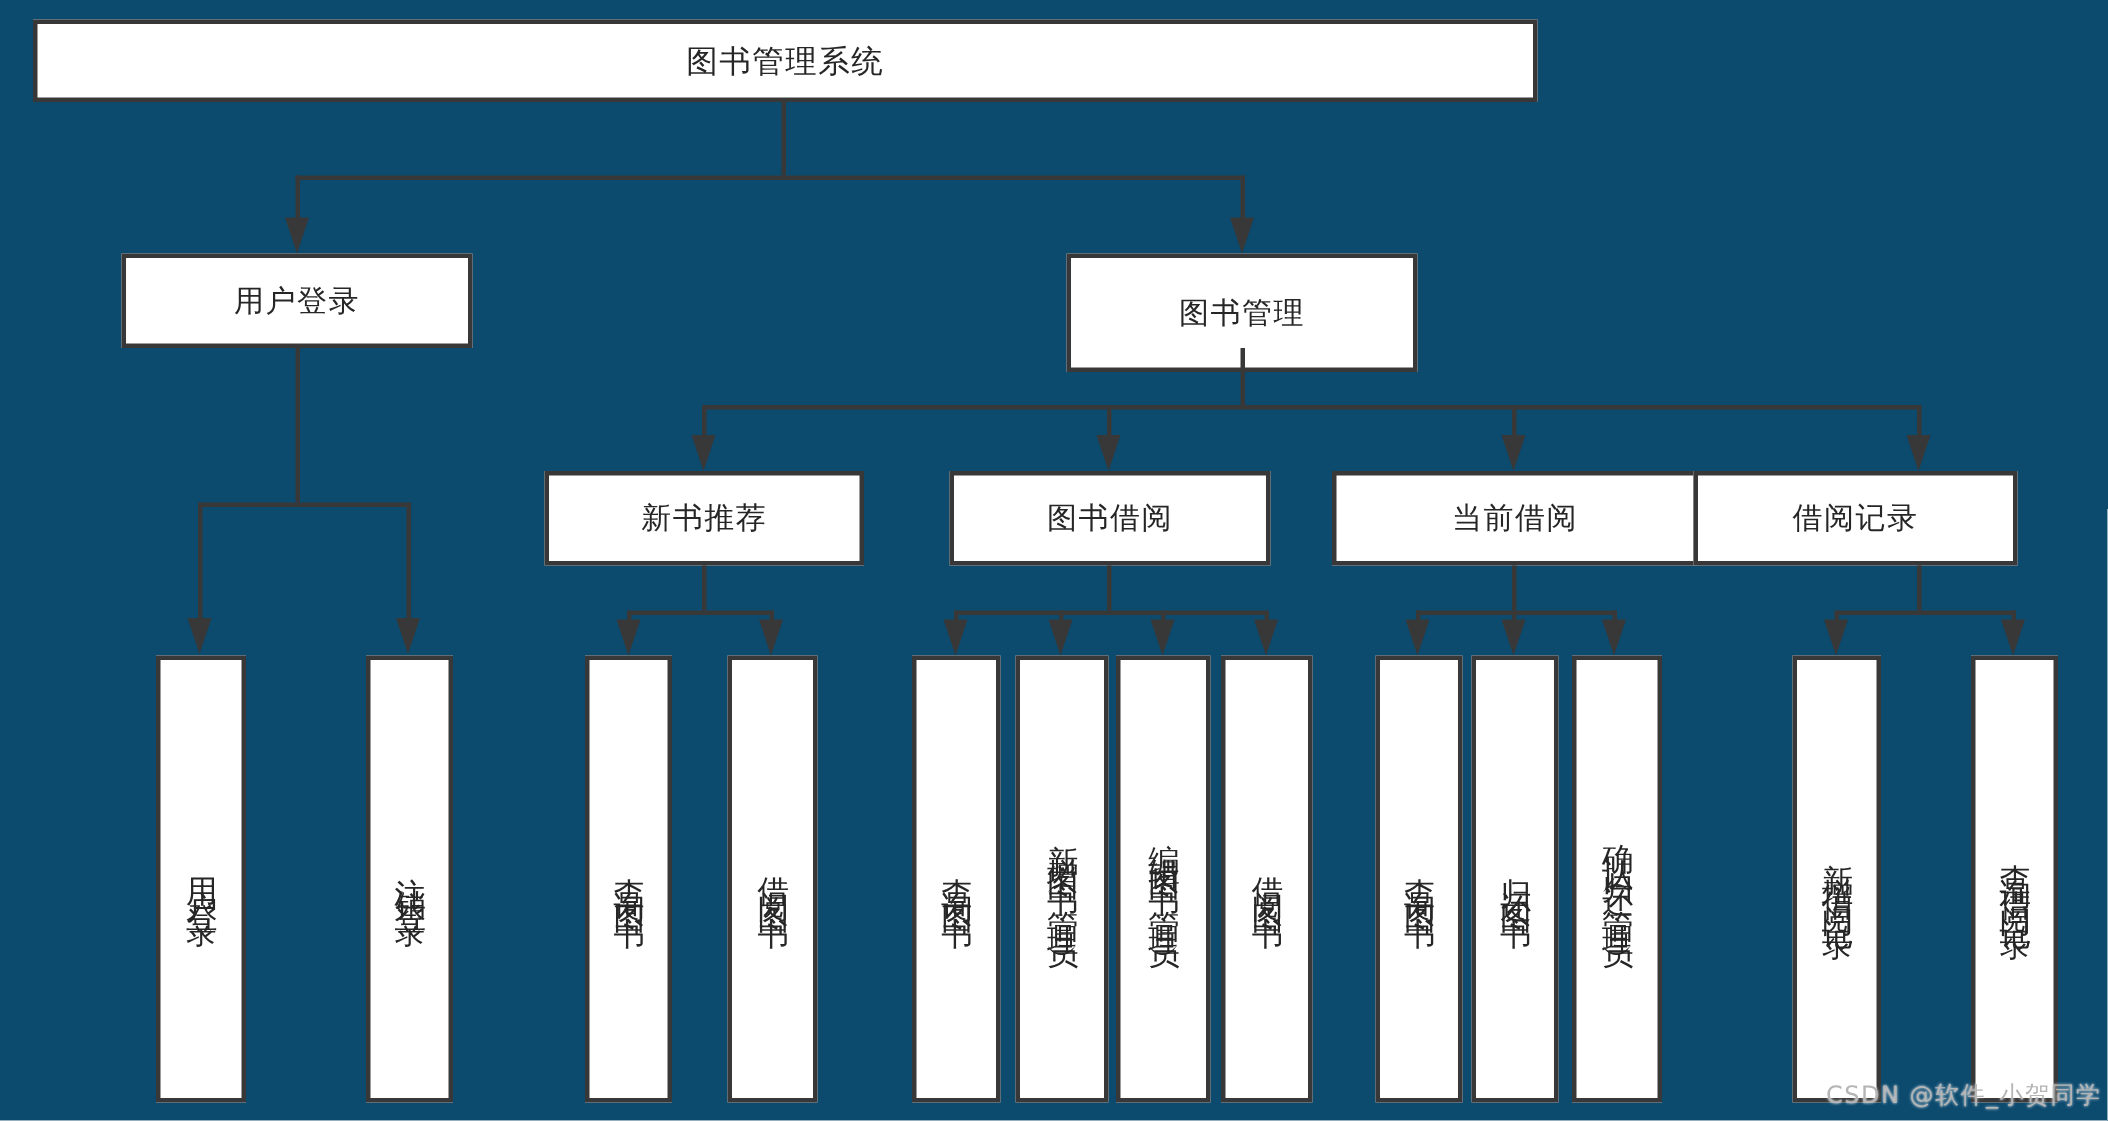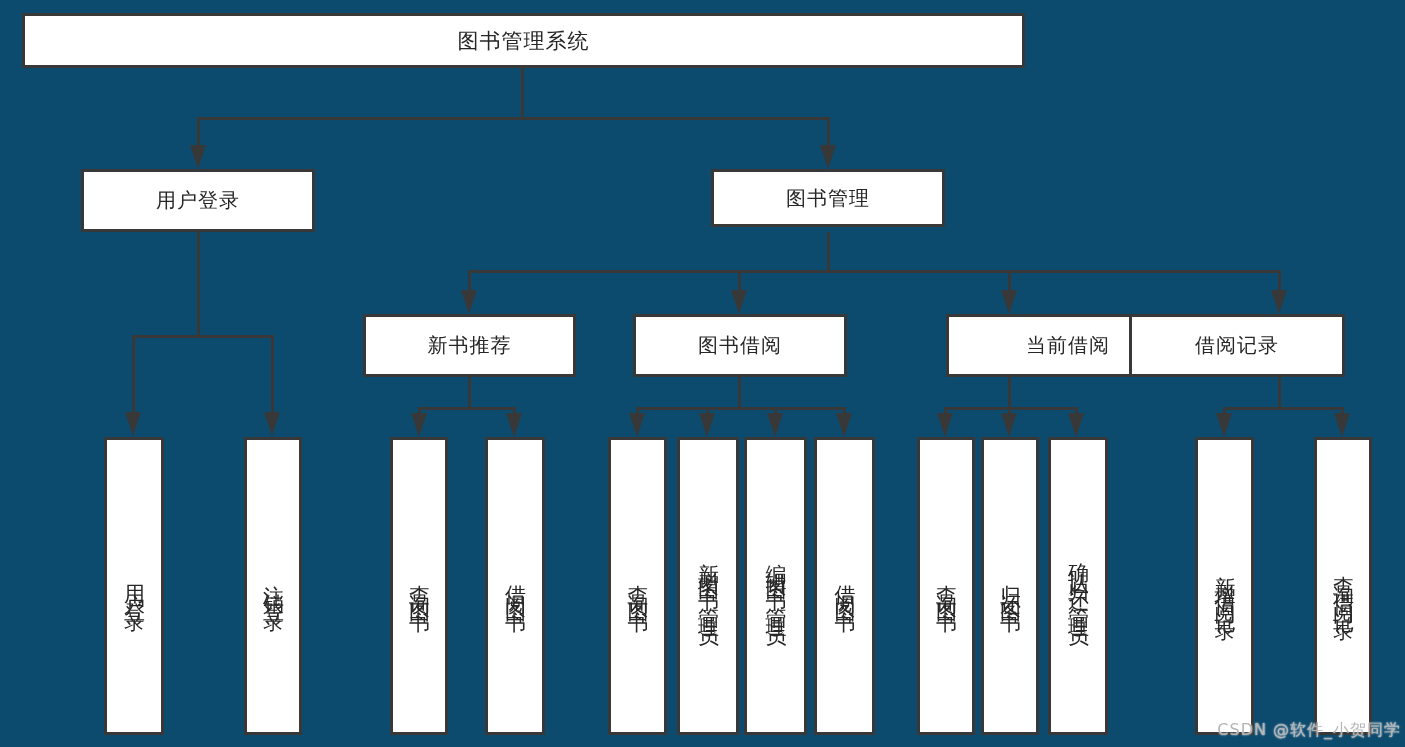--- a/index.html
+++ b/index.html
@@ -65,27 +65,27 @@
 </style>
 </head>
 <body>
 
 <div class="canvas">
 
   <div class="box root" style="left:22px;top:13px;width:1003px;height:55px">图书管理系统</div>
 
   <div class="box" style="left:81px;top:169px;width:234px;height:63px">用户登录</div>
 
-  <div class="box" style="left:711px;top:169px;width:234px;height:58px">图书管理</div>
+  <div class="box" style="left:711px;top:169px;width:234px;height:79px">图书管理</div>
 
   <div class="box" style="left:633px;top:314px;width:214px;height:63px">图书借阅</div>
 
   <div class="box" style="left:363px;top:314px;width:213px;height:63px">新书推荐</div>
 
-  <div class="box" style="left:946px;top:314px;width:244px;height:63px">当前借阅</div>
+  <div class="box" style="left:888px;top:314px;width:244px;height:63px">当前借阅</div>
 
   <div class="box" style="left:1129px;top:314px;width:216px;height:63px">借阅记录</div>
 
   <div class="leaf" style="left:104px;width:60px">
     <span class="vtext">用户登录</span>
   </div>
   <div class="leaf" style="left:244px;width:58px">
     <span class="vtext">注销登录</span>
   </div>
   <div class="leaf" style="left:390px;width:58px">

